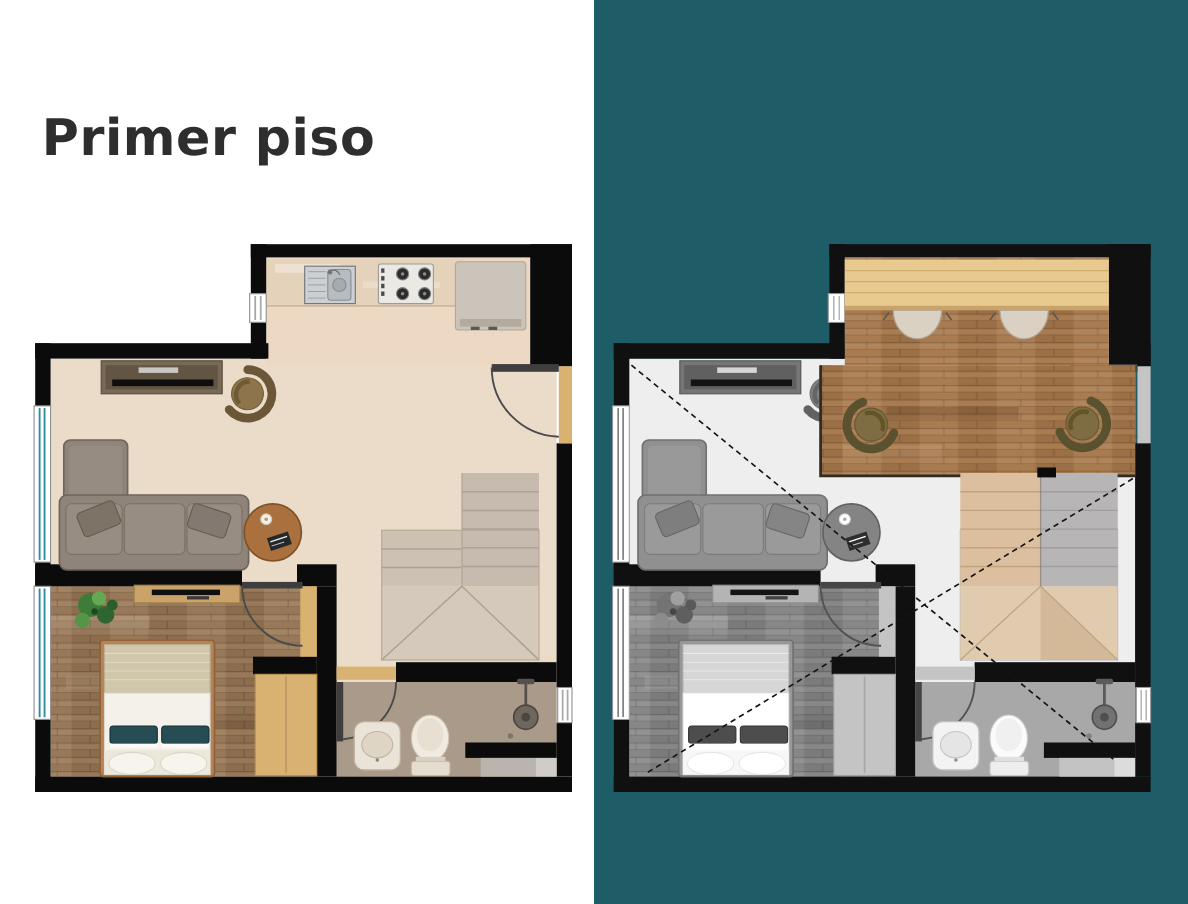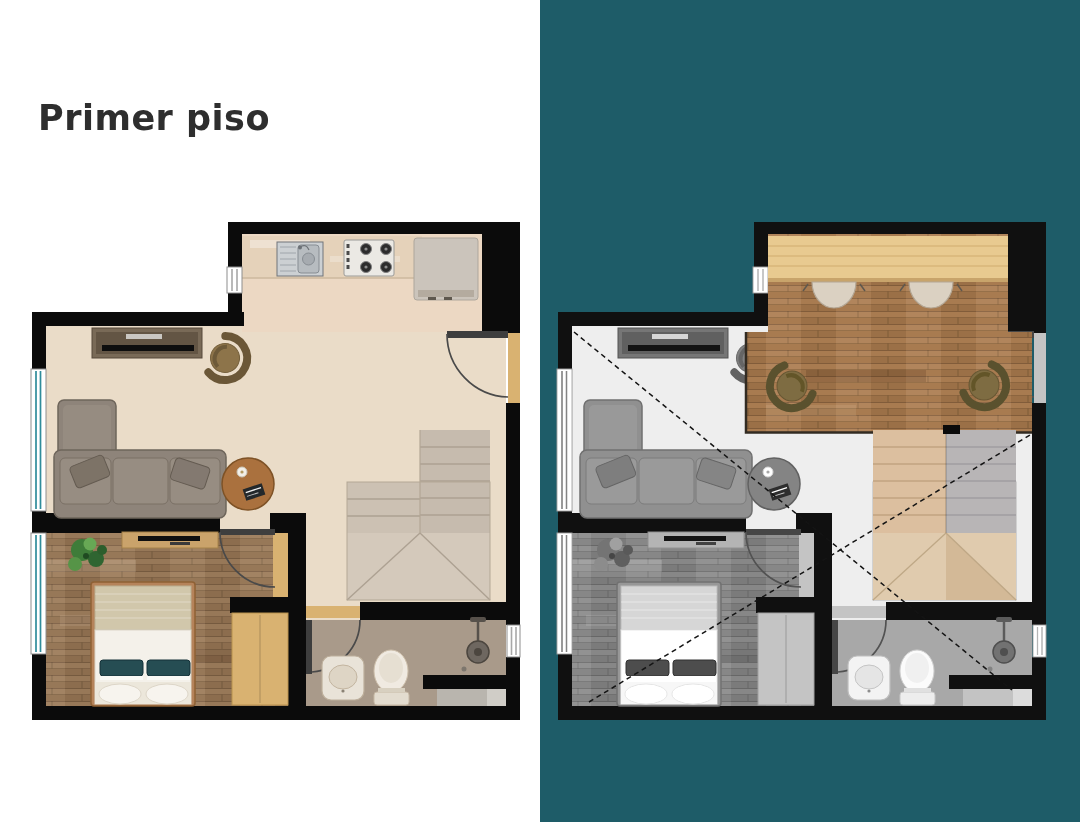--- a/index.html
+++ b/index.html
@@ -1,21 +1,21 @@
 <!DOCTYPE html>
 <html style="--teal-panel: #1e5c68; --title-dark: #2e2e2e; --title-light: #ffffff; --wall: #0b0b0b; --floor-main: #eadcc8; --floor-kitchen: #ecd8c3; --floor-bedroom: #977858; --floor-bath: #a99a8a; --stairs-beige: #c6bbae; --stairs-winder: #d4c9bb; --stairs-highlight: #dcbf9f; --stairs-gray: #b8b5b6; --sofa-gray: #8e847a; --table-wood: #aa713e; --closet-wood: #d9b271; --bed-linen: #f4f1ea; --pillow-teal: #264d53; --study-floor: #a87b50; --desk-wood: #e8ca90; --chair-cream: #dbd1c2; --chair-olive: #7e6c42; --window-teal: #2f8c9b;"><head>
 <meta charset="utf-8">
 <style>
   html,body{margin:0;padding:0;background:#fff;}
   #stage{position:relative;width:1080px;height:822px;overflow:hidden;
          font-family:"DejaVu Sans","Liberation Sans",sans-serif;}
   .panel{position:absolute;top:0;height:822px;width:540px;}
   #panel-first{left:0;background:#ffffff;}
   #panel-second{left:540px;background:var(--teal-panel,#1e5c68);}
-  .floor-title{position:absolute;top:98px;font-size:35px;font-weight:700;letter-spacing:.5px;}
+  .floor-title{position:absolute;top:98px;font-size:46px;font-weight:700;letter-spacing:.5px;}
   #title-first{left:38px;color:var(--title-dark,#2e2e2e);}
   svg.plan{position:absolute;top:220px;width:500px;height:500px;}
   #plan-first{left:30px;}
   #plan-second{left:556px;}
   
   .wall{fill:var(--wall,#0b0b0b);}
   .floor-main{fill:var(--floor-main,#eadcc8);}
   .floor-kitchen{fill:var(--floor-kitchen,#ecd8c3);}
   .floor-bedroom{fill:var(--floor-bedroom,#977858);}
   .floor-bath{fill:var(--floor-bath,#a99a8a);}

